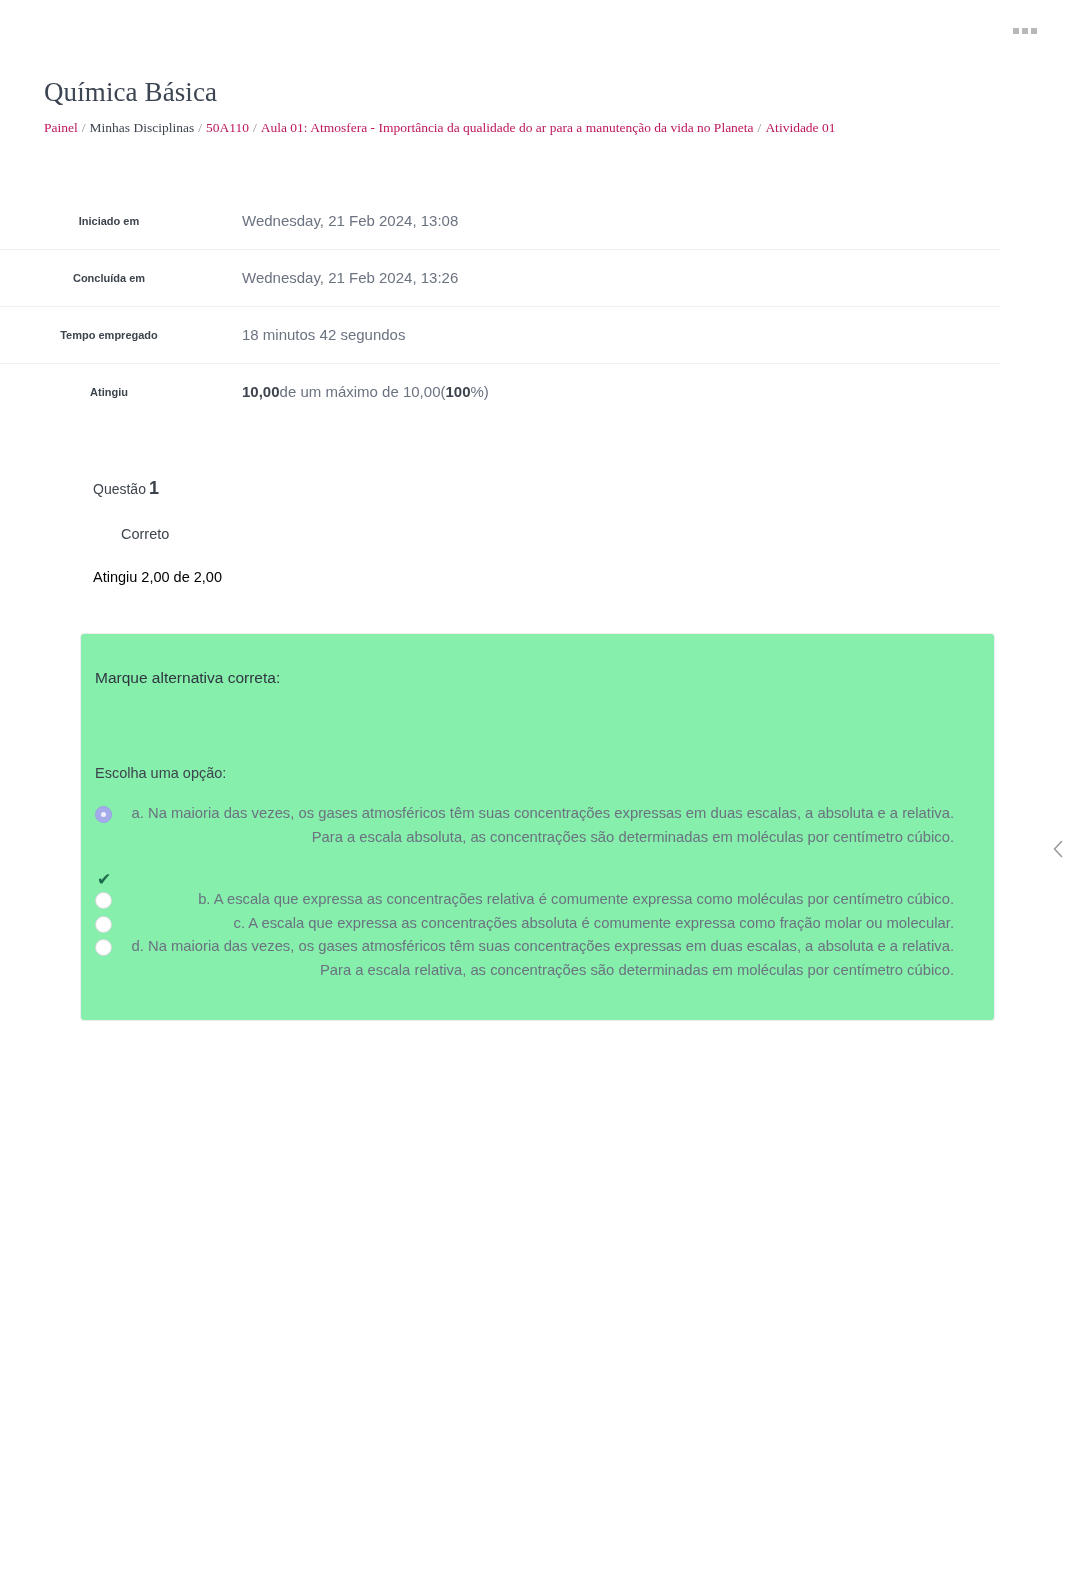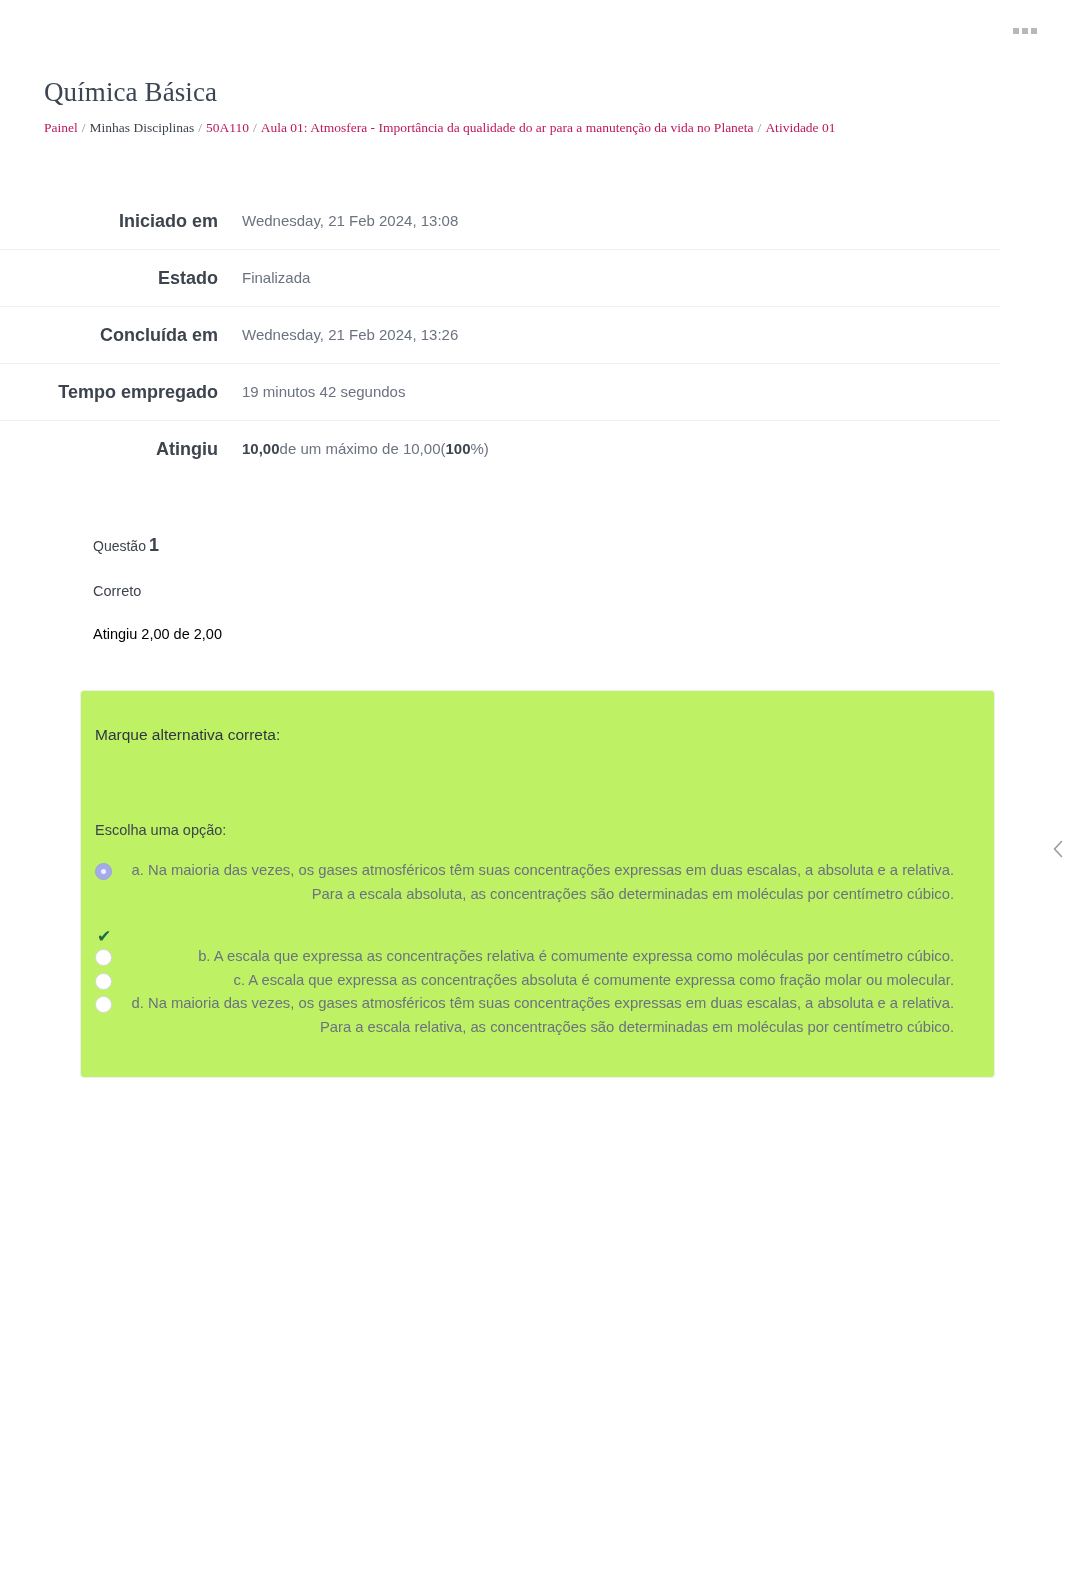--- a/index.html
+++ b/index.html
@@ -85,23 +85,23 @@
   }
   .summary-row {
     display: flex;
     align-items: stretch;
     border-bottom: 1px solid #f0f0f2;
   }
   .summary-row:last-child { border-bottom: none; }
   .summary-label {
     width: 230px;
     flex: 0 0 230px;
-    text-align: right;
+    text-align: center;
     padding: 16px 12px 16px 0;
-    font-size: 18px;
+    font-size: 11px;
     font-weight: 700;
     color: #3d444d;
     line-height: 24px;
   }
   .summary-value {
     flex: 1;
     padding: 16px 0 16px 12px;
     font-size: 15px;
     color: #6b7280;
     line-height: 24px;
@@ -122,34 +122,35 @@
   }
   .q-no .num {
     font-size: 18px;
     font-weight: 700;
     margin-left: 3px;
   }
   .q-state {
     font-size: 14.5px;
     color: #3d444d;
     margin-bottom: 27px;
+    margin-left: 28px;
   }
   .q-grade {
     font-size: 14.5px;
     color: #000000;
   }
 
   
   .question-card {
     margin: 48px 0 0 80px;
     width: 915px;
     border: 1px solid #eceef0;
     border-radius: 4px;
     padding: 32px 30px 38px 14px;
-    background: #bef264;
+    background: #86efac;
   }
   .q-text {
     font-size: 15.5px;
     color: #2f3640;
     line-height: 24px;
     padding-left: 0px;
     margin: 0 0 0 0;
   }
   .choose-label {
     font-size: 14.5px;
@@ -231,30 +232,26 @@
   <h1 class="page-title">Química Básica</h1>
   <div class="breadcrumb" id="breadcrumb"><a href="#">Painel</a><span class="sep">/</span><span class="plain">Minhas Disciplinas</span><span class="sep">/</span><a href="#">50A110</a><span class="sep">/</span><a href="#">Aula 01: Atmosfera - Importância da qualidade do ar para a manutenção da vida no Planeta</a><span class="sep">/</span><a href="#">Atividade 01</a></div>
 </div>
 
 <div class="summary" id="summary-table">
     <div class="summary-row">
       <div class="summary-label">Iniciado em</div>
       <div class="summary-value">Wednesday, 21 Feb 2024, 13:08</div>
     </div>
     <div class="summary-row">
-      <div class="summary-label">Estado</div>
-      <div class="summary-value">Finalizada</div>
-    </div>
-    <div class="summary-row">
       <div class="summary-label">Concluída em</div>
       <div class="summary-value">Wednesday, 21 Feb 2024, 13:26</div>
     </div>
     <div class="summary-row">
       <div class="summary-label">Tempo empregado</div>
-      <div class="summary-value">19 minutos 42 segundos</div>
+      <div class="summary-value">18 minutos 42 segundos</div>
     </div>
     <div class="summary-row">
       <div class="summary-label">Atingiu</div>
       <div class="summary-value"><b>10,00</b> de um máximo de 10,00(<b>100</b>%)</div>
     </div>
   </div>
 
 <div class="question-meta">
   <div class="q-no">
     <span>Questão</span><span class="num">1</span>

